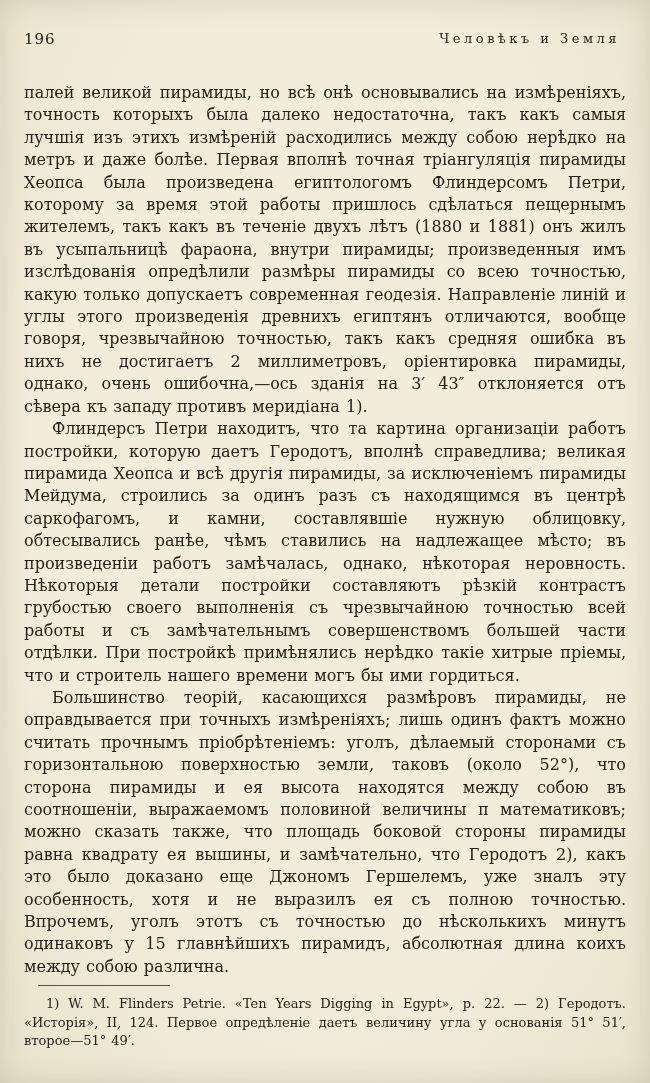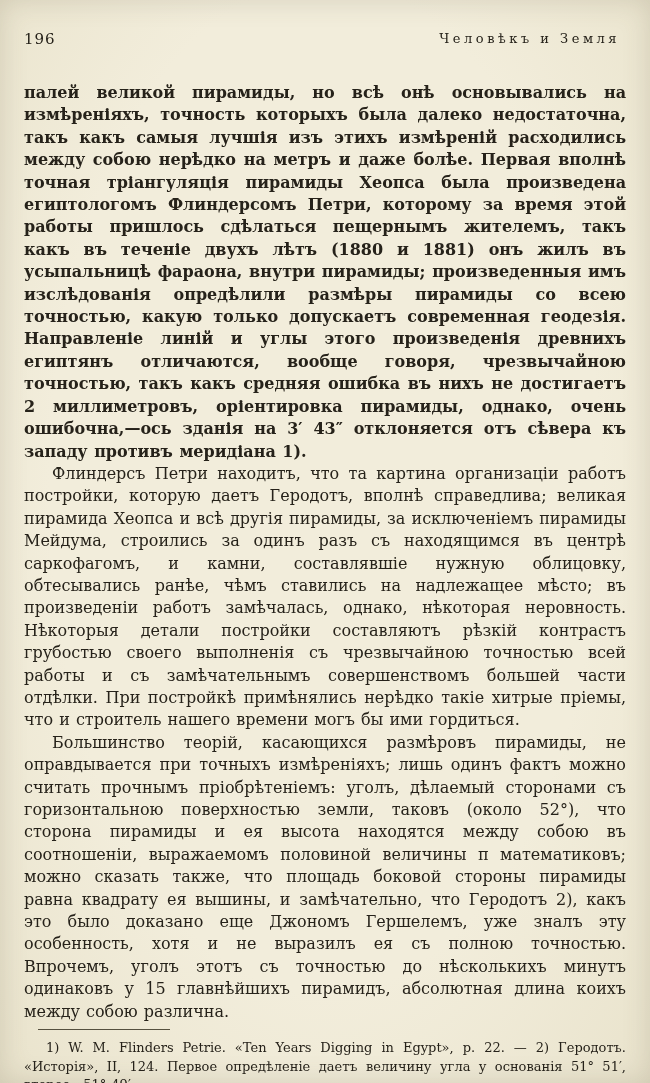--- a/index.html
+++ b/index.html
@@ -48,21 +48,21 @@
     flex: 0 0 auto;
     font-size: 16px;
     line-height: 22.4px;
     text-align: justify;
     word-spacing: 1px;
   }
   .para {
     margin: 0;
     text-indent: 28px;
   }
-  .para.no-indent { text-indent: 0; font-weight: bold; }
+  .para.no-indent { text-indent: 0; }
 
   .footnote-area {
     margin-top: auto;
     flex: 0 0 auto;
     padding-top: 6px;
   }
   .footnote-rule {
     width: 132px;
     height: 1px;
     background: #55503f;

